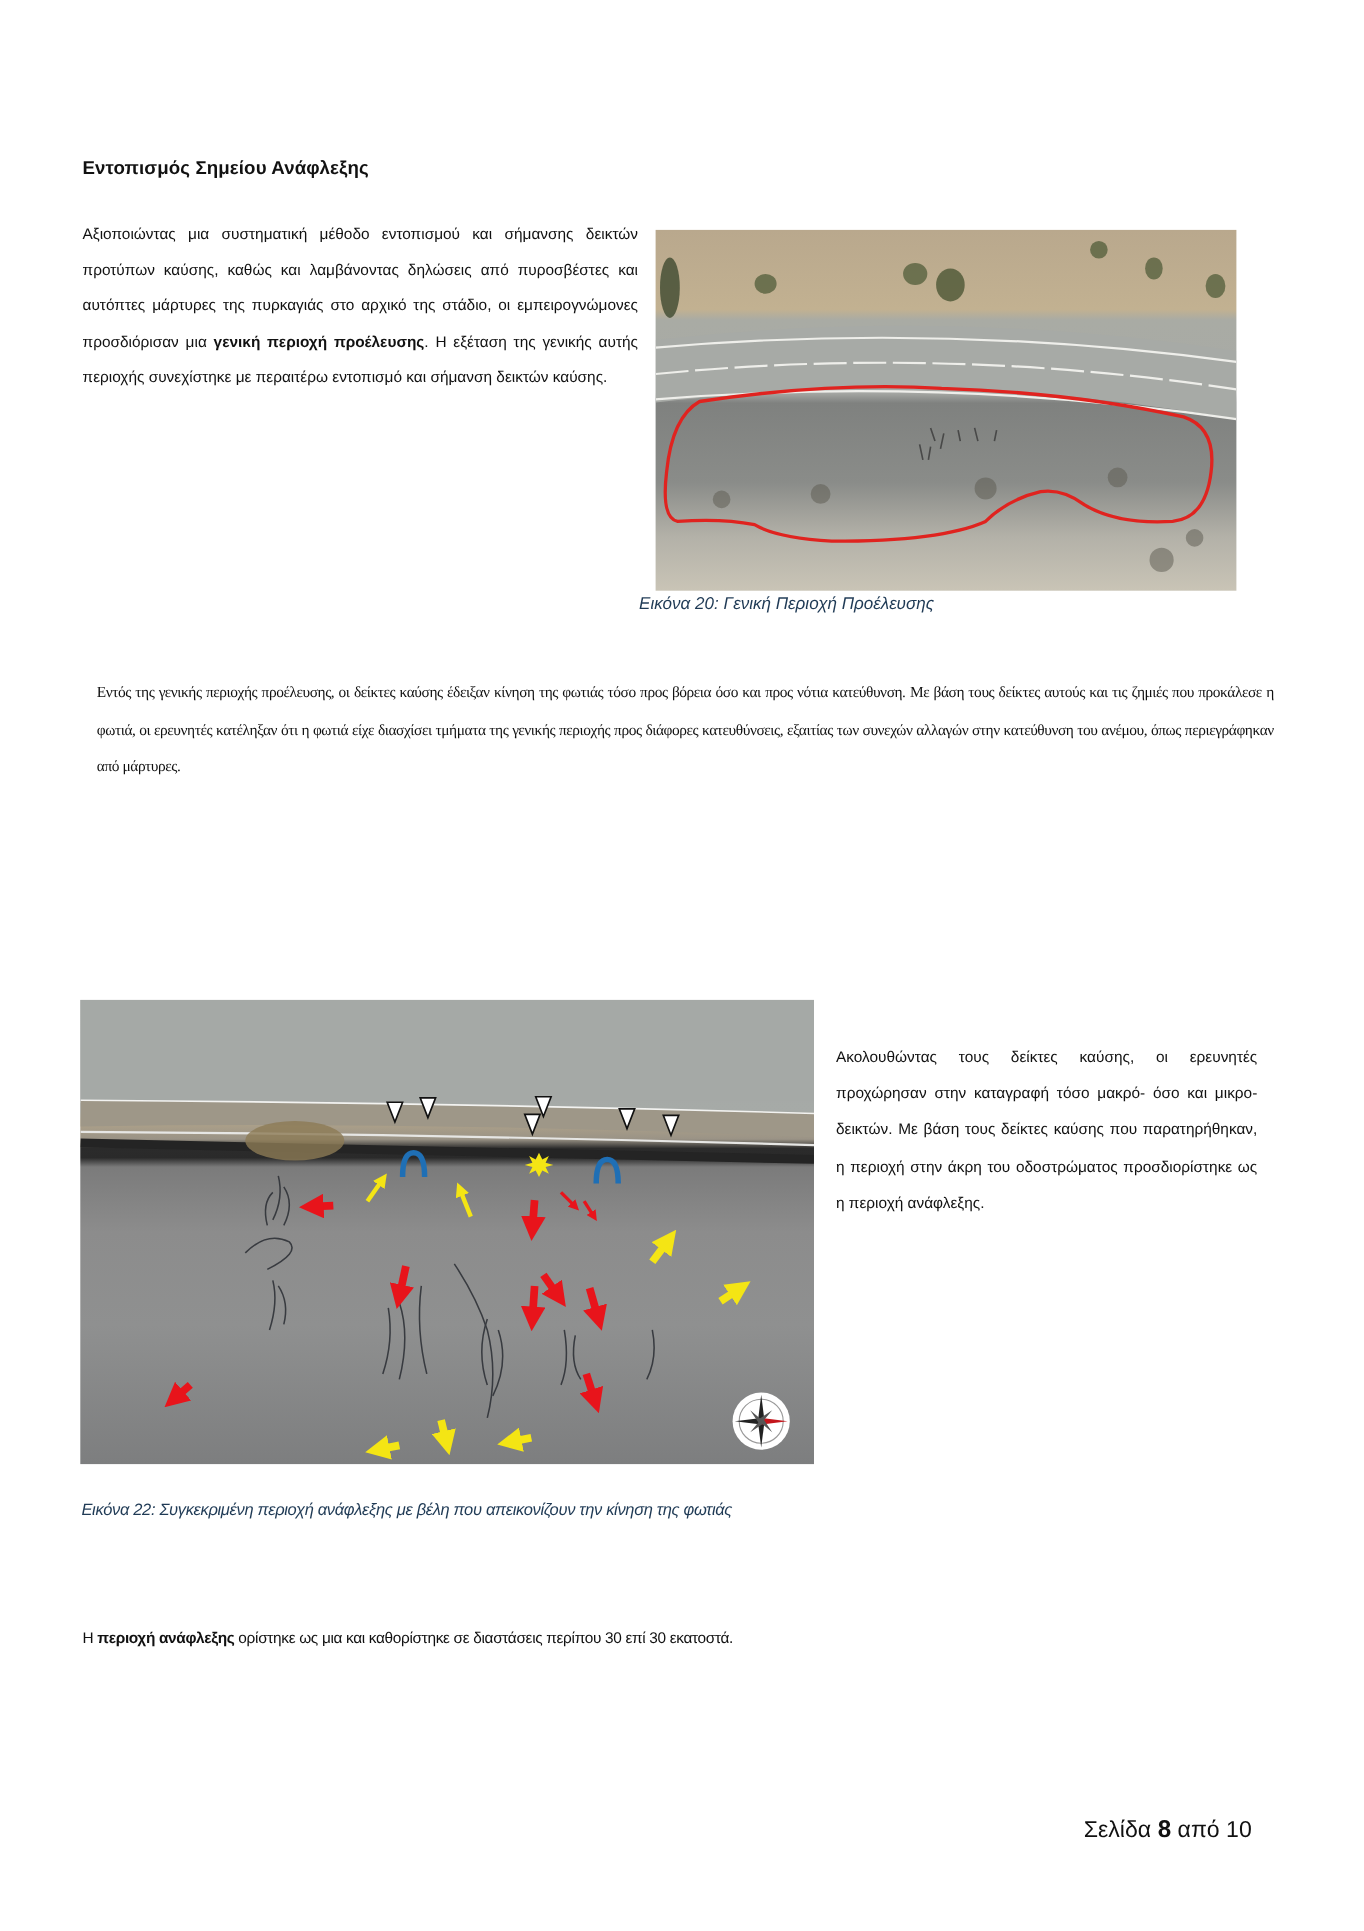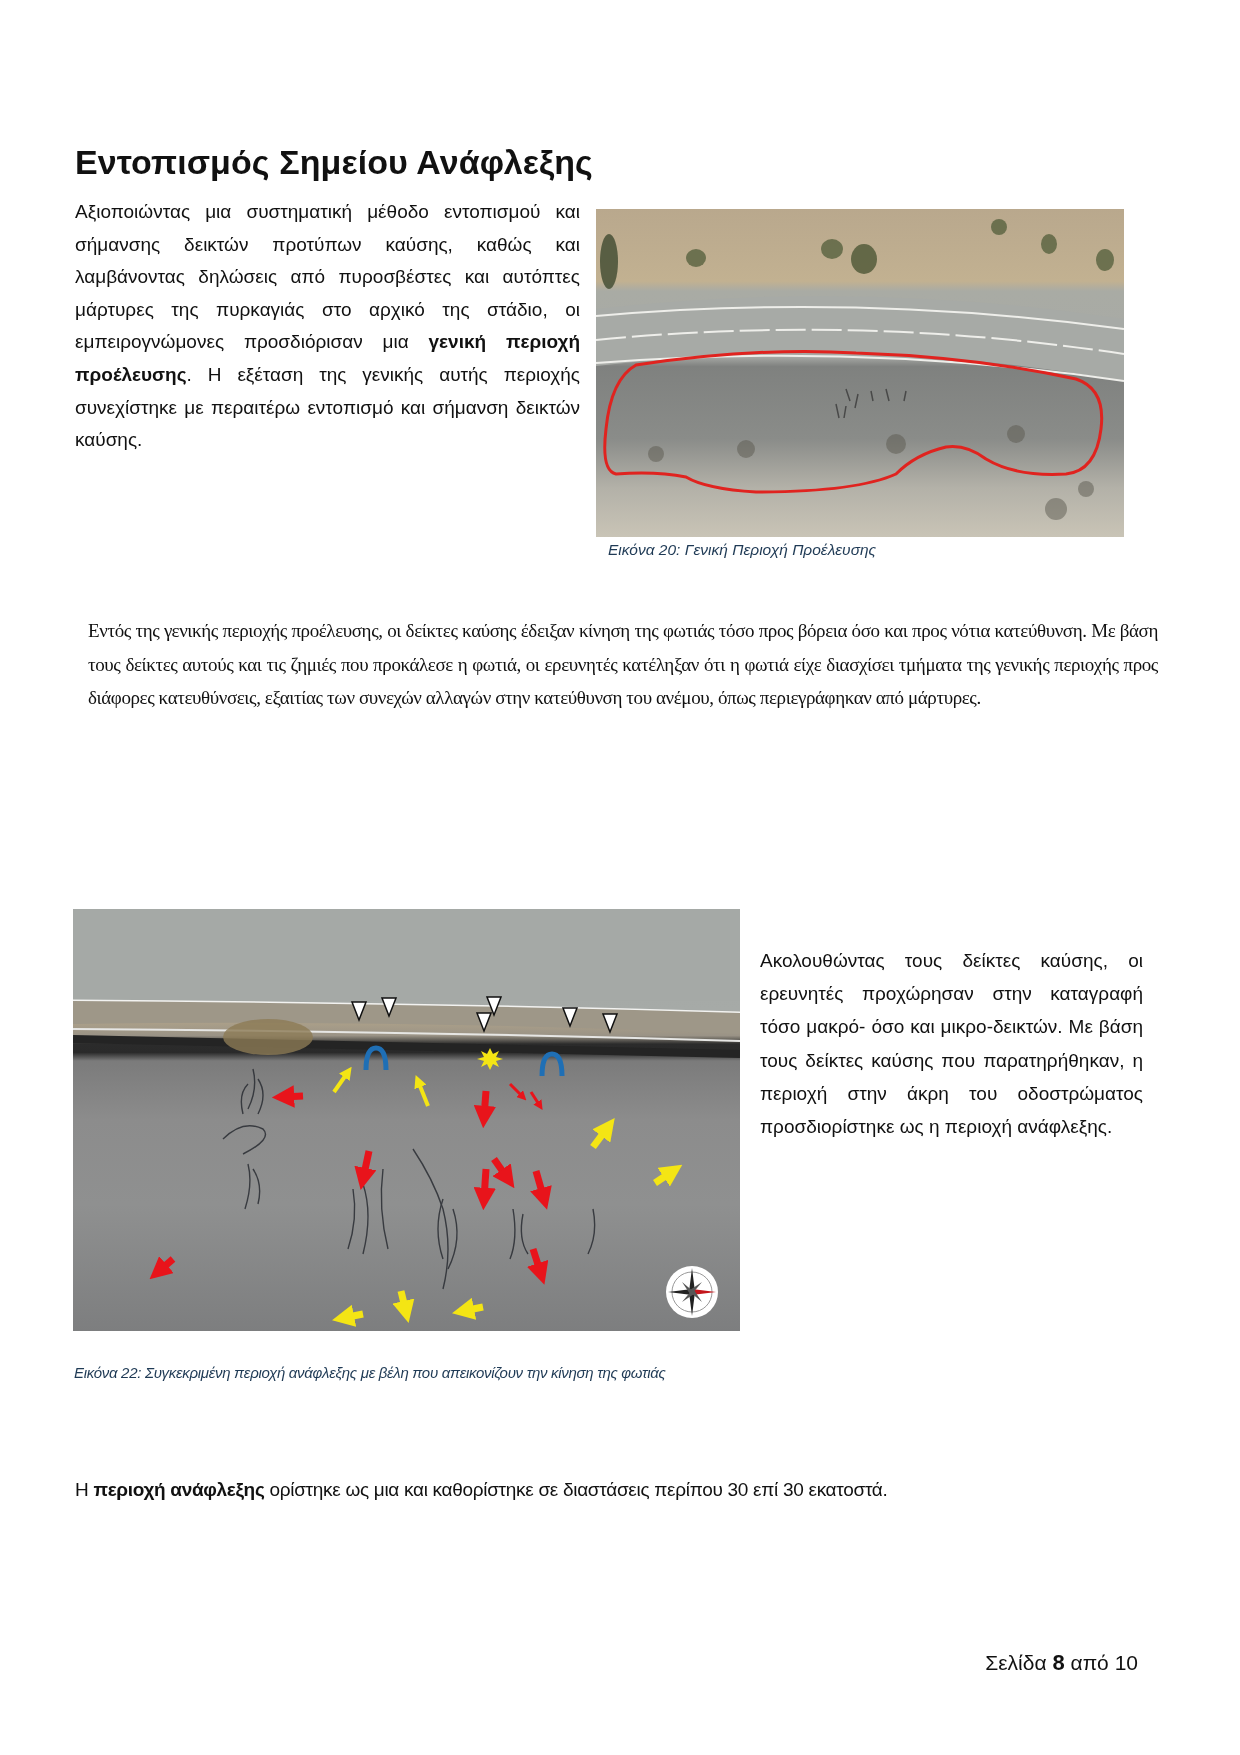--- a/index.html
+++ b/index.html
@@ -1,27 +1,27 @@
 <!DOCTYPE html>
 <html><head>
 <meta charset="utf-8">
 <style>
   html, body { margin: 0; padding: 0; background: #ffffff; }
   body { width: 1240px; height: 1755px; position: relative; overflow: hidden;
          font-family: "Liberation Sans", sans-serif; color: #111; }
   .abs { position: absolute; }
-  h1.title { position: absolute; left: 75px; top: 143px; margin: 0; font-size: 34px; font-weight: bold; letter-spacing: 0.1px; }
-  .para { font-size: 19px; line-height: 32.6px; text-align: justify; margin: 0; }
+  h1.title { position: absolute; left: 75px; top: 143px; margin: 0; font-size: 17px; font-weight: bold; letter-spacing: 0.1px; }
+  .para { font-size: 14px; line-height: 32.6px; text-align: justify; margin: 0; }
   .para b { font-weight: bold; }
   .p1 { left: 75px; top: 196px; width: 505px; }
   .p2 { left: 75px; top: 614px; width: 1070px; line-height: 33.5px; font-family: Liberation Serif, serif; letter-spacing: -0.4px; margin-left: 13px; }
   .p3 { left: 760px; top: 944px; width: 383px; line-height: 33.2px; }
   .p4 { left: 75px; top: 1473px; width: 1070px; line-height: 33px; letter-spacing: -0.3px; }
   .caption { font-style: italic; color: #1f3a55; font-size: 15.5px; line-height: 19px; margin: 0; }
-  .cap1 { left: 608px; top: 540px; }
+  .cap1 { left: 581px; top: 540px; }
   .cap2 { left: 74px; top: 1346px; width: 680px; font-size: 15px; letter-spacing: -0.3px; margin-top: 17px; }
   .footer { right: 102px; top: 1650px; font-size: 21px; }
   .footer b { font-size: 22px; }
 
   
   .fig1 { left: 596px; top: 209px; width: 528px; height: 328px; overflow: hidden;
           background: linear-gradient(180deg,#b9a88d 0%, #c2b191 22%, #a9aba4 25%, #a8aaa6 45%, #7f817f 48%, #8a8c89 70%, #b3b1a8 85%, #c9c4b6 100%); }
   .fig1 .bush { position:absolute; border-radius:50%; background:#58613e; opacity:.8; }
 
   

